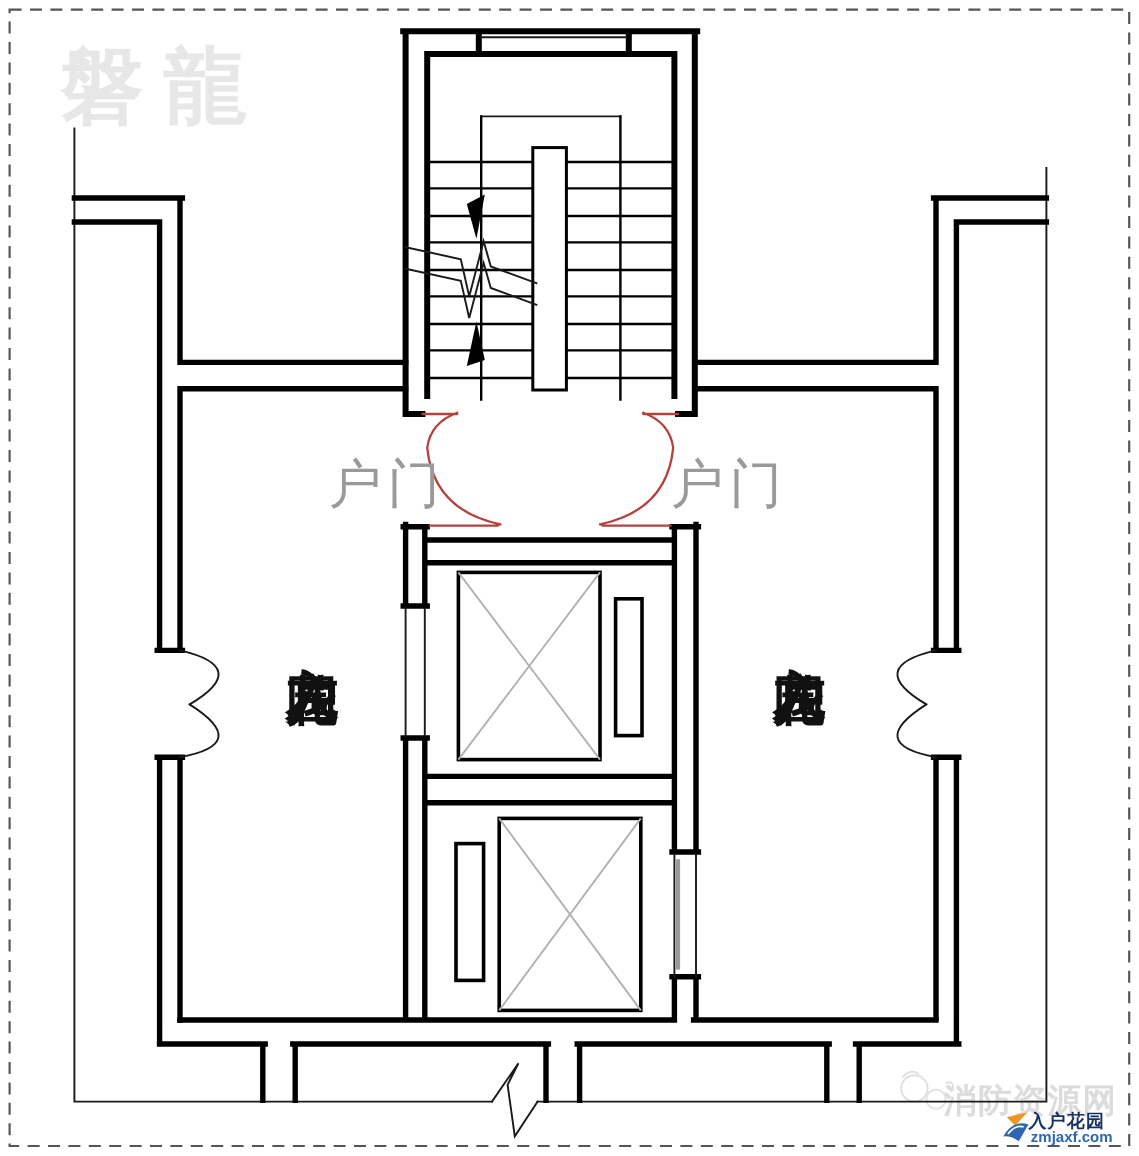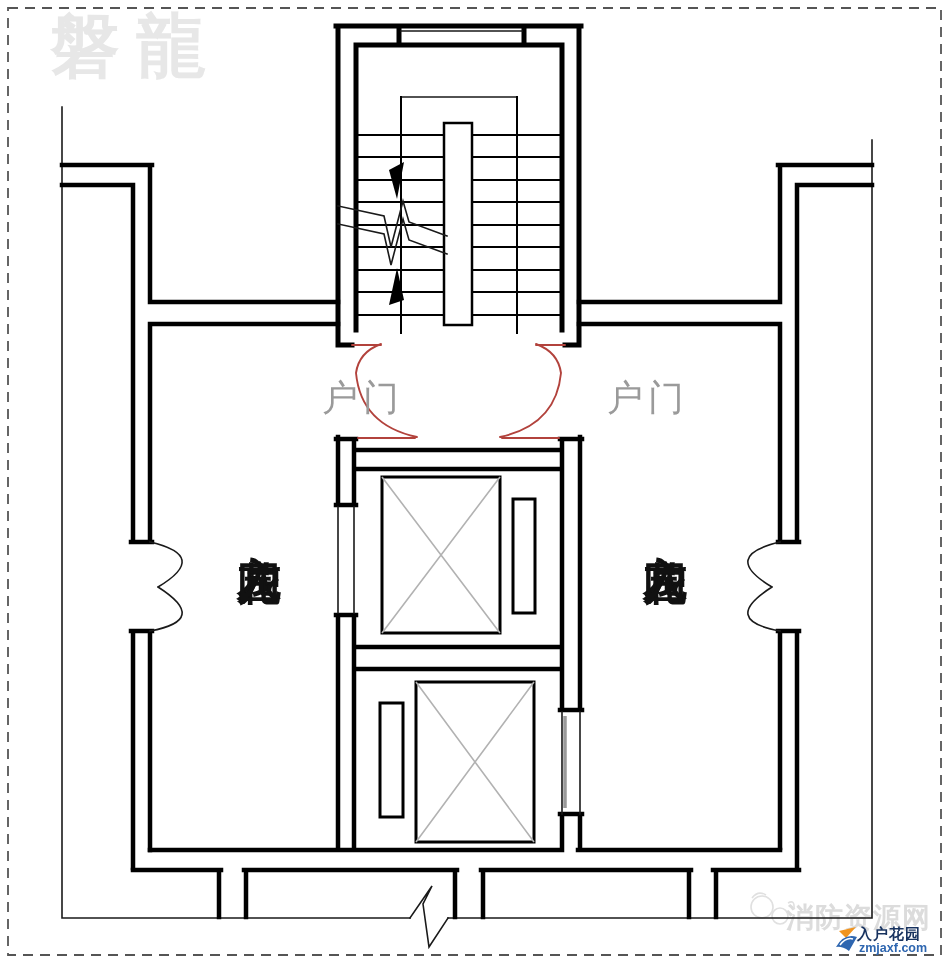--- a/index.html
+++ b/index.html
@@ -14,27 +14,26 @@
   .med{stroke:var(--wall,#000);stroke-width:2;fill:none;stroke-linecap:square;}
   .thin{stroke:var(--thin-line,#1a1a1a);stroke-width:1.6;fill:none;stroke-linecap:square;}
   .carline{stroke:var(--wall,#000);stroke-width:3;fill:#fff;}
   .cross{stroke:var(--elevator-cross-gray,#b0b0b0);stroke-width:1.6;fill:none;}
   .red{stroke:var(--door-swing-red,#b2423c);stroke-width:1.9;fill:none;stroke-linecap:round;}
   .graydoor{stroke:var(--elevator-door-gray,#9a9a9a);stroke-width:3.5;fill:none;}
   .doodle{stroke:var(--doodle-gray,#e0e0e0);stroke-width:1.6;fill:none;}
   
   .txt{position:absolute;white-space:nowrap;}
   .wm-brand{
-    left:50px;top:0;font-family:Liberation Mono, monospace;font-weight:bold;
+    left:50px;top:26px;font-family:Liberation Mono, monospace;font-weight:bold;
     font-size:70px;letter-spacing:16px;color:var(--watermark-light-gray,#e7e7e7);
   }
   .door-label{
-    font-size:36px;letter-spacing:5px;color:var(--door-label-gray,#9a9a9a);
+    font-size:44px;letter-spacing:5px;color:var(--door-label-gray,#9a9a9a);
     font-family:"Liberation Sans",sans-serif;
-    margin-left:48px;
   }
   .door-label.left{left:274px;top:374px;}
   .door-label.right{left:559px;top:374px;}
   .garden-label{
     writing-mode:vertical-rl;text-orientation:upright;
     font-size:44px;font-weight:700;letter-spacing:3px;line-height:1.1;
     color:var(--garden-label-black,#111);height:200px;
   }
   .garden-label.left{left:235px;top:520px;}
   .garden-label.right{left:641px;top:520px;}

